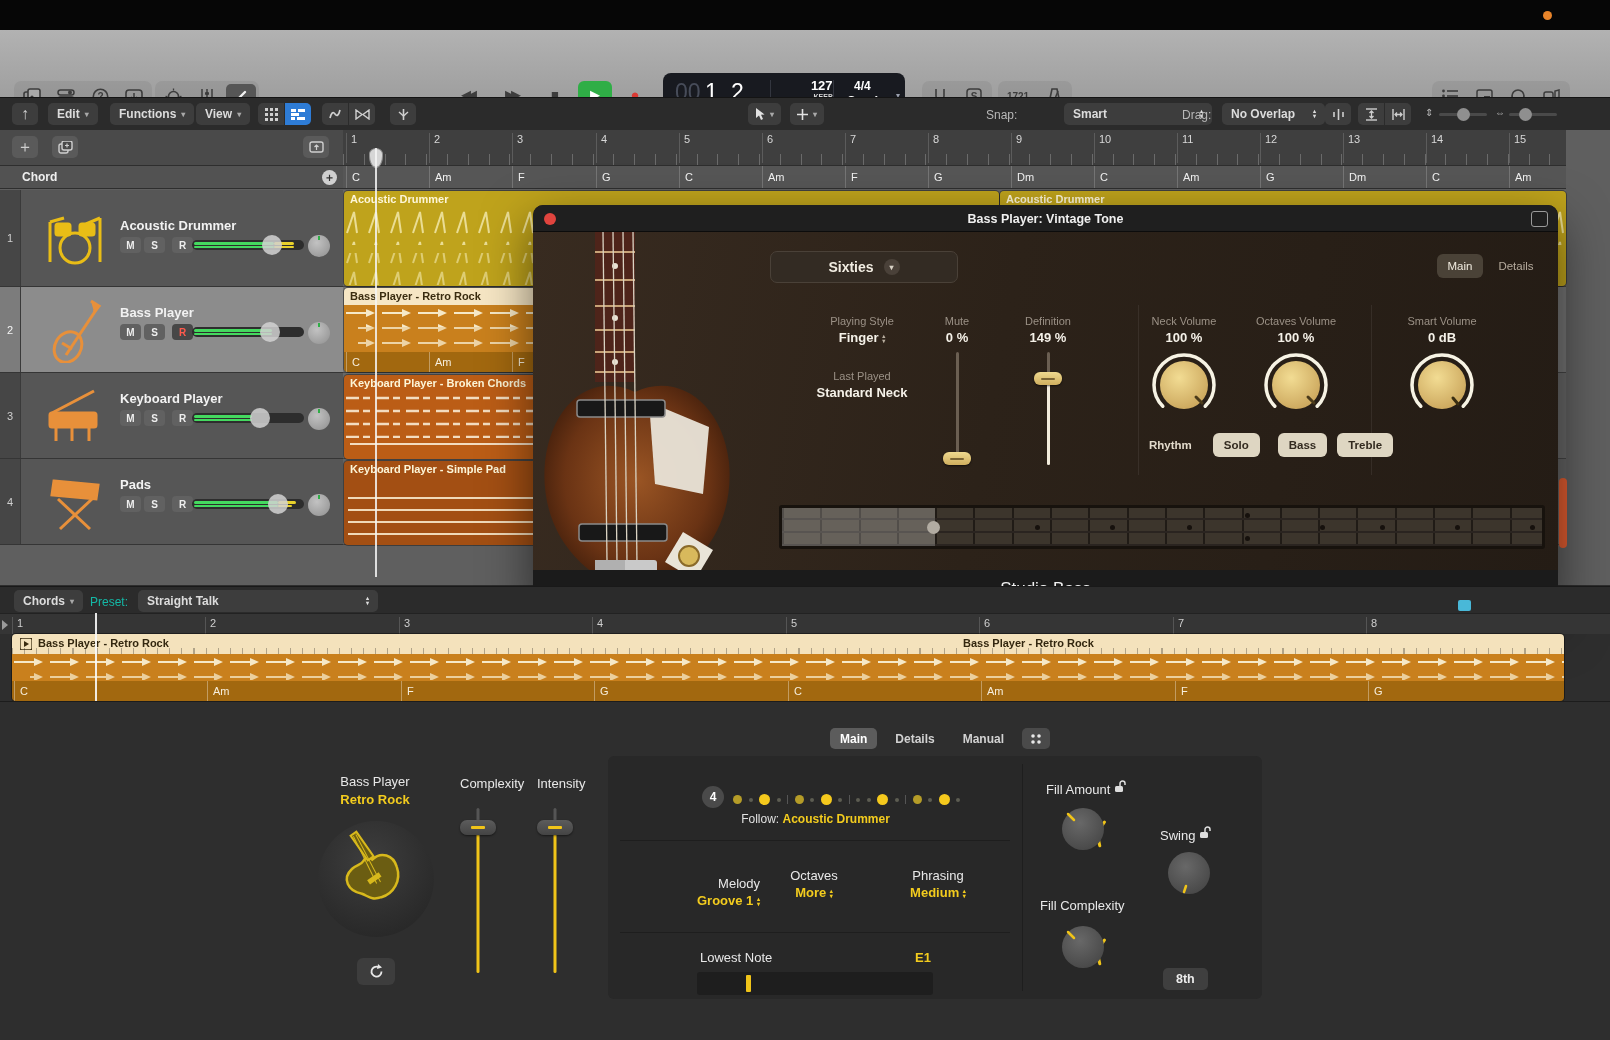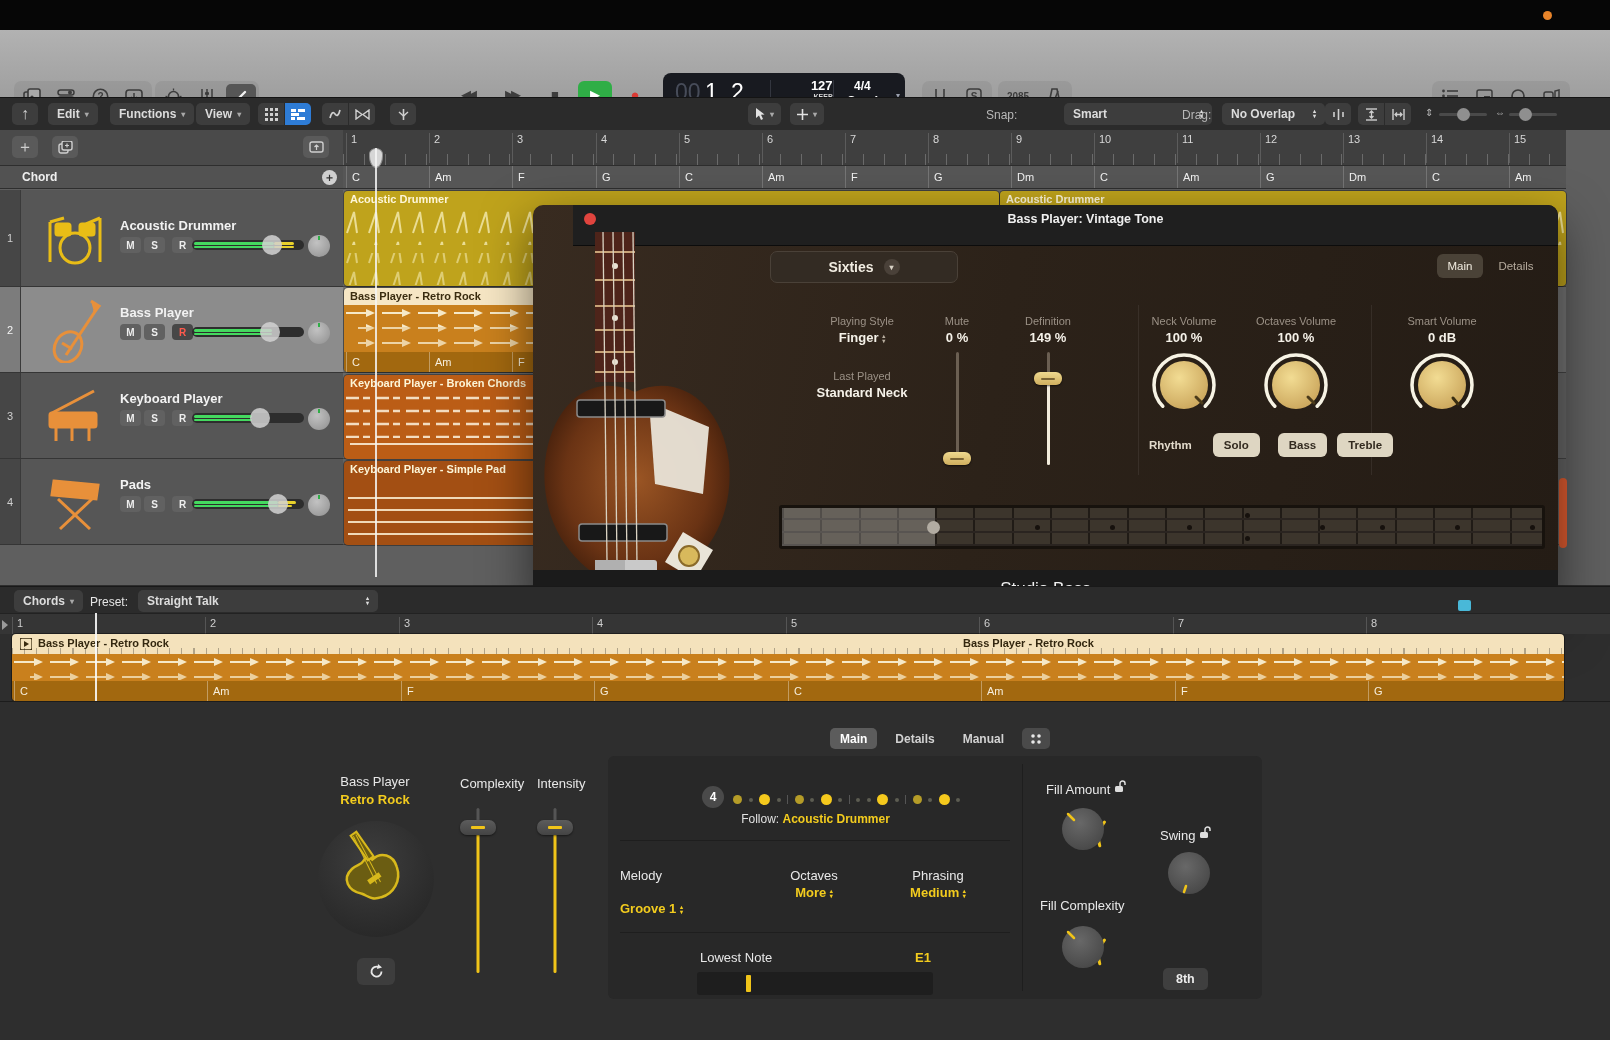--- a/index.html
+++ b/index.html
@@ -58,21 +58,21 @@
   .pan{position:absolute;left:308px;width:22px;height:22px;border-radius:50%;background:radial-gradient(circle at 40% 35%,#c2c2c2,#8f8f8f);}
   .pan::after{content:"";position:absolute;left:10px;top:1px;width:2px;height:4px;background:#2fae46;}
   .lane{position:absolute;left:343px;width:1223px;border-bottom:1px solid #454545;box-sizing:border-box;}
   .region{position:absolute;border-radius:4px;overflow:hidden;box-shadow:0 0 0 1px rgba(0,0,0,.35);}
   .rlabel{position:absolute;left:6px;top:2px;font-size:11px;font-weight:bold;color:#fdf6d8;white-space:nowrap;}
   #playhead-top{left:375px;top:18px;width:2px;height:429px;background:rgba(245,245,245,.85);}
   #ph-marker{left:369px;top:18px;width:14px;height:20px;background:#d6d6d6;border:1px solid #8e8e8e;border-radius:7px 7px 7px 7px / 6px 6px 12px 12px;box-sizing:border-box;}
   #tscroll{left:1559px;top:348px;width:8px;height:70px;border-radius:4px;background:#e05c30;}
   
   #plugin{left:533px;top:205px;width:1025px;height:402px;border-radius:10px;background:linear-gradient(100deg,#382b20 0%,#2c2219 45%,#241c15 100%);box-shadow:0 18px 50px rgba(0,0,0,.55);overflow:hidden;}
-  #ptitle{position:absolute;left:0;top:0;width:100%;height:41px;background:#1f1f1f;border-bottom:1px solid #0c0c0c;box-sizing:border-box;margin-left:40px;}
+  #ptitle{position:absolute;left:0;top:0;width:100%;height:27px;background:#1f1f1f;border-bottom:1px solid #0c0c0c;box-sizing:border-box;}
   #pclose{position:absolute;left:11px;top:8px;width:12px;height:12px;border-radius:50%;background:#e0443e;}
   #plink{position:absolute;right:10px;top:6px;width:15px;height:14px;border:1.5px solid #9a9a9a;border-radius:3px;}
   .plabel{position:absolute;font-size:11px;color:#9b9186;text-align:center;width:140px;transform:translateX(-50%);}
   .pvalue{position:absolute;font-size:13px;font-weight:bold;color:#f5f1e8;text-align:center;width:160px;transform:translateX(-50%);}
   .vdiv{position:absolute;top:100px;width:1px;height:170px;background:rgba(255,255,255,.07);}
   .psl-track{position:absolute;width:3px;background:#6b5f52;border-radius:2px;}
   .psl-handle{position:absolute;width:28px;height:13px;border-radius:6px;background:linear-gradient(#efd98f,#cfae5e);transform:translateX(-50%);box-shadow:0 1px 2px rgba(0,0,0,.6);}
   .psl-handle::after{content:"";position:absolute;left:7px;top:5.5px;width:14px;height:2px;background:#7a6434;border-radius:1px;}
   .pbtn{height:24px;border-radius:6px;background:#ded6c2;color:#332b20;font-size:11.5px;font-weight:bold;padding:0 11px;}
   .pbtn.dark{background:transparent;color:#e2dacb;}
@@ -250,21 +250,21 @@
           </svg>
         </div>
       <div class="tbtn ic">
           <svg width="16" height="16">
             <rect x="1" y="1" width="14" height="14" rx="3" fill="none" stroke="#3c3c3c" stroke-width="1.5"></rect>
             <text x="8" y="12" text-anchor="middle" font-size="10" font-weight="bold" fill="#3c3c3c">S</text>
           </svg>
         </div>
     </div>
     <div class="tbgroup abs" style="left:998px;top:51px">
-      <div class="tbtn ic" style="width:34px;font-size:10px;font-weight:bold">2085</div>
+      <div class="tbtn ic" style="width:34px;font-size:10px;font-weight:bold">1721</div>
       <div class="tbtn ic">
           <svg width="15" height="16">
             <path d="M5,1 H10 L13,15 H2 Z" fill="none" stroke="#3c3c3c" stroke-width="1.6"></path>
             <line x1="7.5" y1="12" x2="11" y2="3" stroke="#3c3c3c" stroke-width="1.5"></line>
           </svg>
         </div>
     </div>
     <div class="tbgroup abs" style="left:1432px;top:51px">
       <div class="tbtn ic">
           <svg width="16" height="14">
@@ -769,21 +769,21 @@
     <div id="pfoot" class="ic">
         <span>Studio Bass</span>
       </div>
   </div>
 
   <div id="edhead" class="abs">
     <div class="cbtn abs" style="left:14px;top:3px">
         <span>Chords</span>
         <span class="chev">▾</span>
       </div>
-    <span class="abs" style="left:90px;top:8px;font-size:12px;color:#e5e5e5">Preset:</span>
+    <span class="abs" style="left:90px;top:8px;font-size:12px;color:#14b8a6">Preset:</span>
     <div class="cbtn abs" style="left:138px;top:3px;width:222px;justify-content:space-between">
         <span>Straight Talk</span>
         <span class="stepper">
           <span>▴</span>
           <span>▾</span>
         </span>
       </div>
   </div>
 
   <div id="edruler" class="abs">
@@ -917,23 +917,23 @@
         <span class="dot" style="width:9px;height:9px;background:#b59c28"></span>
           <span class="dot" style="width:4px;height:4px;background:#5d5d52"></span>
           <span class="dot" style="width:11px;height:11px;background:#f5c91d"></span>
           <span class="dot" style="width:4px;height:4px;background:#5d5d52"></span>
       </div>
       <div class="abs" style="left:0;top:56px;width:415px;text-align:center;font-size:12px">
         <span style="color:#e0e0e0">Follow:</span>
         <span class="ylabel" style="font-size:12px">Acoustic Drummer</span>
       </div>
 
-      <div class="abs" style="left:12px;top:112px;width:140px;text-align:left">
+      <div class="abs" style="left:12px;top:120px;width:140px;text-align:right">
         <div class="wlabel">Melody</div>
-        <div class="ylabel" style="margin-top:18px"><span>Groove 1</span> <span class="stepper" style="color:#f3cc1e">
+        <div class="ylabel" style="margin-top:2px"><span>Groove 1</span> <span class="stepper" style="color:#f3cc1e">
               <span>▴</span>
               <span>▾</span>
             </span></div>
       </div>
       <div class="abs" style="left:136px;top:112px;width:140px;text-align:center">
         <div class="wlabel">Octaves</div>
         <div class="ylabel" style="margin-top:2px"><span>More</span> <span class="stepper" style="color:#f3cc1e">
               <span>▴</span>
               <span>▾</span>
             </span></div>

